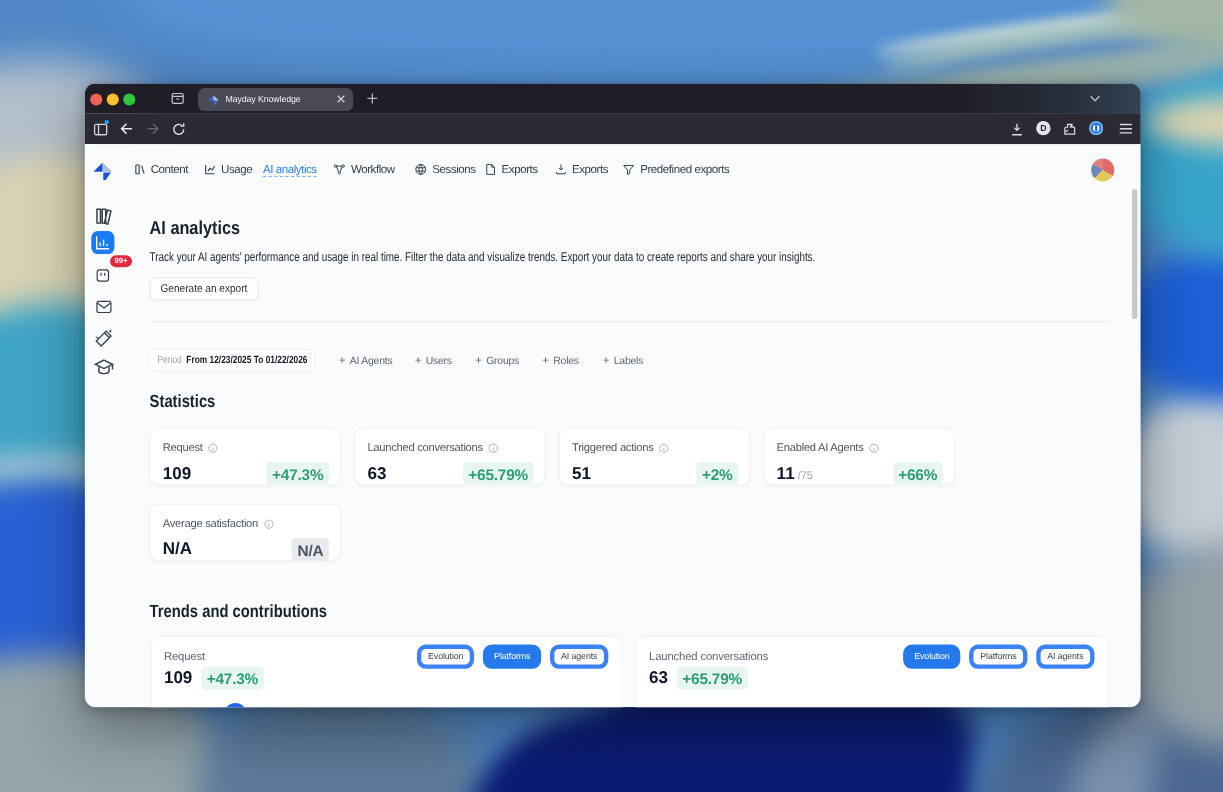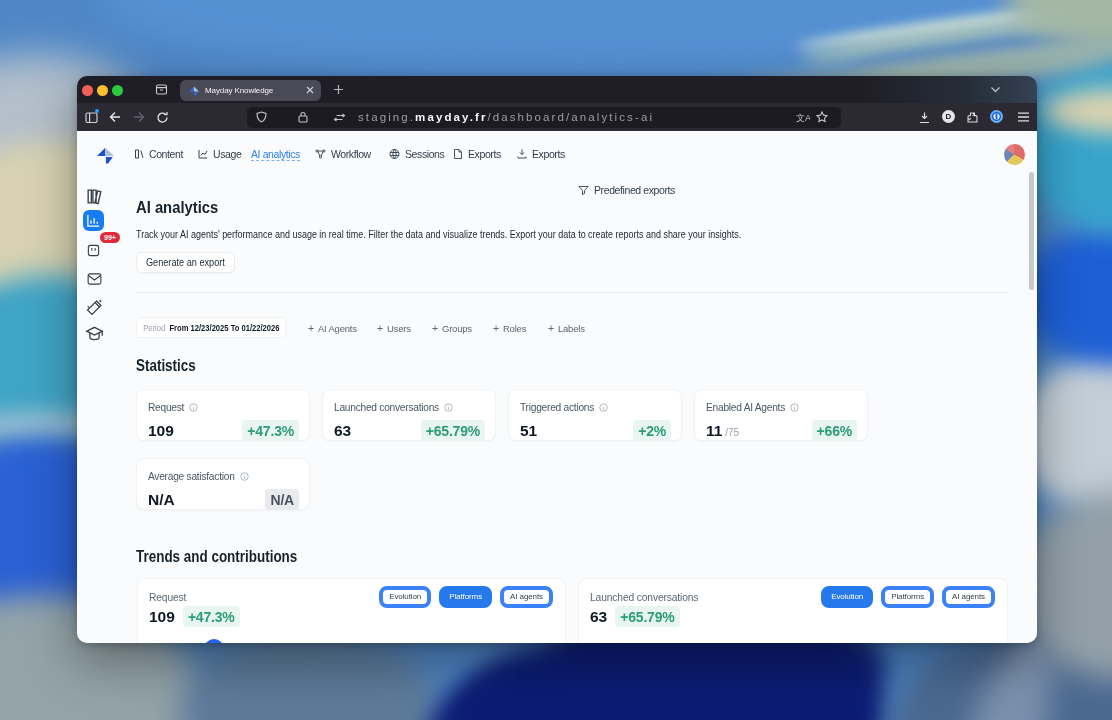--- a/index.html
+++ b/index.html
@@ -9,21 +9,21 @@
 #win { position:absolute; left:77px; top:76px; width:960px; height:567px; border-radius:10px; overflow:hidden; box-shadow:0 18px 50px rgba(0,0,0,.38), 0 2px 10px rgba(0,0,0,.22); }
 
 #tabbar { position:absolute; left:0; top:0; width:100%; height:27px; background:linear-gradient(90deg,#1f1e26 0%,#1f1e26 82%,#262e3a 93%,#344253 100%); }
 .tl { position:absolute; top:8.5px; width:11px; height:11px; border-radius:50%; }
 #tab { position:absolute; left:103px; top:3.5px; width:141px; height:21px; background:#4a4956; border-radius:6px; display:flex; align-items:center; color:#f3f3f6; font-size:8px; letter-spacing:-0.1px; }
 
 #toolbar { position:absolute; left:0; top:27px; width:100%; height:28px; background:#2b2a33; }
 #urlbar { position:absolute; left:170px; top:3.5px; width:594px; height:21px; background:#1c1b22; border-radius:5px; color:#9d9da8; font-size:10.5px; }
 
 #page { position:absolute; left:0; top:55px; width:100%; height:512px; background:#fafbfc; }
-#topnav { position:absolute; left:12px; top:0; width:100%; height:46px; display:flex; align-items:center; color:#333f4d; font-size:10.5px; letter-spacing:-0.2px;padding-left:37px; }
+#topnav { position:absolute; left:0; top:0; width:100%; height:46px; display:flex; align-items:center; color:#333f4d; font-size:10.5px; letter-spacing:-0.2px;padding-left:37px; }
 .navitem { position:absolute; top:17px; display:flex; align-items:center; gap:4px; white-space:nowrap; letter-spacing:-0.4px; }
 #sidebar { position:absolute; left:0; top:40px; width:36px; bottom:0; }
 .sideic { position:absolute; left:8px; width:19px; height:19px; color:#353d46; }
 #main { position:absolute; left:59px; top:40px; width:872px; height:472px; }
 .abs { position:absolute; }
 h1 { font-size:17px; font-weight:bold; color:#17212b; transform:scaleX(.87); transform-origin:left; white-space:nowrap; }
 h2 { font-size:16px; font-weight:bold; color:#17212b; transform:scaleX(.84); transform-origin:left; white-space:nowrap; }
 .desc { font-size:11.5px; color:#222b35; transform:scaleX(.78); transform-origin:left; white-space:nowrap; }
 .btn { display:inline-block; padding:4px 10px; background:#fff; border:1px solid #e7eaed; border-radius:6px; font-size:10.2px; color:#1f2933; box-shadow:0 1px 2px rgba(16,24,40,.04); transform:scaleX(.9); transform-origin:left; }
 .divider { border-top:1px solid #e8eaee; width:100%; }
@@ -114,40 +114,20 @@
     <svg style="position:absolute;left:32px;top:8px;" width="13" height="12" viewBox="0 0 13 12" fill="none" stroke="#e6e6ee" stroke-width="1.4">
         <path d="M11 6H2M6 1.5L1.5 6 6 10.5"></path>
       </svg>
     <svg style="position:absolute;left:55px;top:8px;" width="13" height="12" viewBox="0 0 13 12" fill="none" stroke="#62626c" stroke-width="1.4">
         <path d="M2 6h9M7 1.5L11.5 6 7 10.5"></path>
       </svg>
     <svg style="position:absolute;left:79px;top:7.5px;" width="13" height="13" viewBox="0 0 13 13" fill="none" stroke="#e0e0e8" stroke-width="1.3">
         <path d="M11 6.5a4.5 4.5 0 1 1-1.4-3.2"></path>
         <path d="M11 1v2.7H8.3" stroke-width="1.2"></path>
       </svg>
-    <div id="urlbar">
-      <svg style="position:absolute;left:9px;top:4.5px;" width="11" height="12" viewBox="0 0 11 12" fill="none" stroke="#c4c4cc" stroke-width="1.1">
-          <path d="M5.5 1L10 2.5c0 4-1.5 7-4.5 8.5C2.5 9.5 1 6.5 1 2.5z"></path>
-        </svg>
-      <svg style="position:absolute;left:51px;top:4.5px;" width="10" height="12" viewBox="0 0 10 12" fill="none" stroke="#c4c4cc" stroke-width="1.1">
-          <rect x="1" y="5" width="8" height="6" rx="1"></rect>
-          <path d="M3 5V3.5a2 2 0 0 1 4 0V5"></path>
-        </svg>
-      <svg style="position:absolute;left:86px;top:6px;" width="13" height="9" viewBox="0 0 13 9" fill="none" stroke="#c4c4cc" stroke-width="1.1">
-          <path d="M3.5 2.5h8M9.5 1l2 1.5-2 1.5"></path>
-          <path d="M9.5 6.5h-8M3.5 5l-2 1.5 2 1.5"></path>
-        </svg>
-      <div style="position:absolute;left:111px;top:4px;letter-spacing:2.1px;font-size:11.5px;">staging.<b style="color:#f6f6fa;font-weight:bold">mayday.fr</b>/dashboard/analytics-ai</div>
-      <svg style="position:absolute;right:31px;top:5px;" width="14" height="11" viewBox="0 0 14 11" fill="#c4c4cc">
-          <text x="0" y="9" font-size="9" font-family="Liberation Sans">文A</text>
-        </svg>
-      <svg style="position:absolute;right:13px;top:4.5px;" width="12" height="12" viewBox="0 0 12 12" fill="none" stroke="#c4c4cc" stroke-width="1.1">
-          <path d="M6 1l1.55 3.14 3.45.5-2.5 2.44.6 3.42L6 8.9 2.9 10.5l.6-3.42L1 4.64l3.45-.5z"></path>
-        </svg>
-    </div>
     <svg style="position:absolute;left:841px;top:7.5px;" width="13" height="13" viewBox="0 0 13 13" fill="none" stroke="#dcdce4" stroke-width="1.2">
         <path d="M6.5 1.5v6M4 5l2.5 2.5L9 5"></path>
         <path d="M2 11.5h9"></path>
       </svg>
     <div style="position:absolute;left:865px;top:7px;width:13px;height:13px;border-radius:50%;background:#e4e4ea;color:#23222a;font-size:8px;font-weight:bold;text-align:center;line-height:13px;">D</div>
     <svg style="position:absolute;left:889px;top:8px;" width="13" height="13" viewBox="0 0 16 16" fill="none" stroke="#dcdce4" stroke-width="1.3">
         <path d="M5.5 2.5h5v3.2h1.8a1.2 1.2 0 0 1 1.2 1.2v6.6H2.5V7a1.2 1.2 0 0 1 1.2-1.2h1.8zM8 2.5a1.6 1.6 0 1 1 0 3.2M2.5 8.6a1.6 1.6 0 1 0 3.2 0"></path>
       </svg>
     <svg style="position:absolute;left:913px;top:7px;" width="13" height="13" viewBox="0 0 13 13">
         <circle cx="6.5" cy="6.5" r="6.5" fill="#6db3f2"></circle>
@@ -187,21 +167,21 @@
             <path d="M12 3a14 14 0 0 0 0 18M12 3a14 14 0 0 1 0 18M3.5 9h17M3.5 15h17"></path>
           </svg>Sessions</div>
       <div class="navitem" style="left:363px;"><svg width="12" height="12" viewBox="0 0 24 24" fill="none" stroke="#333f4d" stroke-width="1.8">
             <path d="M5 3h9l5 5v13H5z"></path>
             <path d="M14 3v5h5"></path>
           </svg>Exports</div>
       <div class="navitem" style="left:427px;"><svg width="12" height="12" viewBox="0 0 24 24" fill="none" stroke="#333f4d" stroke-width="1.8">
             <path d="M12 3v10M8 9l4 4 4-4"></path>
             <path d="M4 17v3h16v-3"></path>
           </svg>Exports</div>
-      <div class="navitem" style="left:488px;margin-top:36px;"><svg width="13" height="12" viewBox="0 0 24 24" fill="none" stroke="#333f4d" stroke-width="1.8">
+      <div class="navitem" style="left:488px;"><svg width="13" height="12" viewBox="0 0 24 24" fill="none" stroke="#333f4d" stroke-width="1.8">
             <path d="M3 5h18l-7 8v6l-4 2v-8z"></path>
           </svg>Predefined exports</div>
       <div style="position:absolute;right:24px;top:13px;width:21px;height:21px;border-radius:50%;background:conic-gradient(#e06a6a 0 120deg,#e3c85a 120deg 225deg,#6f87b8 225deg 300deg,#e08080 300deg 360deg);"></div>
     </div>
     <div id="sidebar">
       <svg class="sideic" style="top:16px;" viewBox="0 0 24 24" fill="none" stroke="#353d46" stroke-width="1.7">
           <path d="M4 4h4v16H4zM10 4h4v16h-4zM16 5l4 1-3.5 15-4-1z"></path>
         </svg>
       <div style="position:absolute;left:6px;top:39px;width:21px;height:21px;background:#1a7cf2;border-radius:6px;"></div>
       <svg class="sideic" style="top:42px;left:9px;width:15px;height:15px;" viewBox="0 0 24 24" fill="none" stroke="#fff" stroke-width="2">

